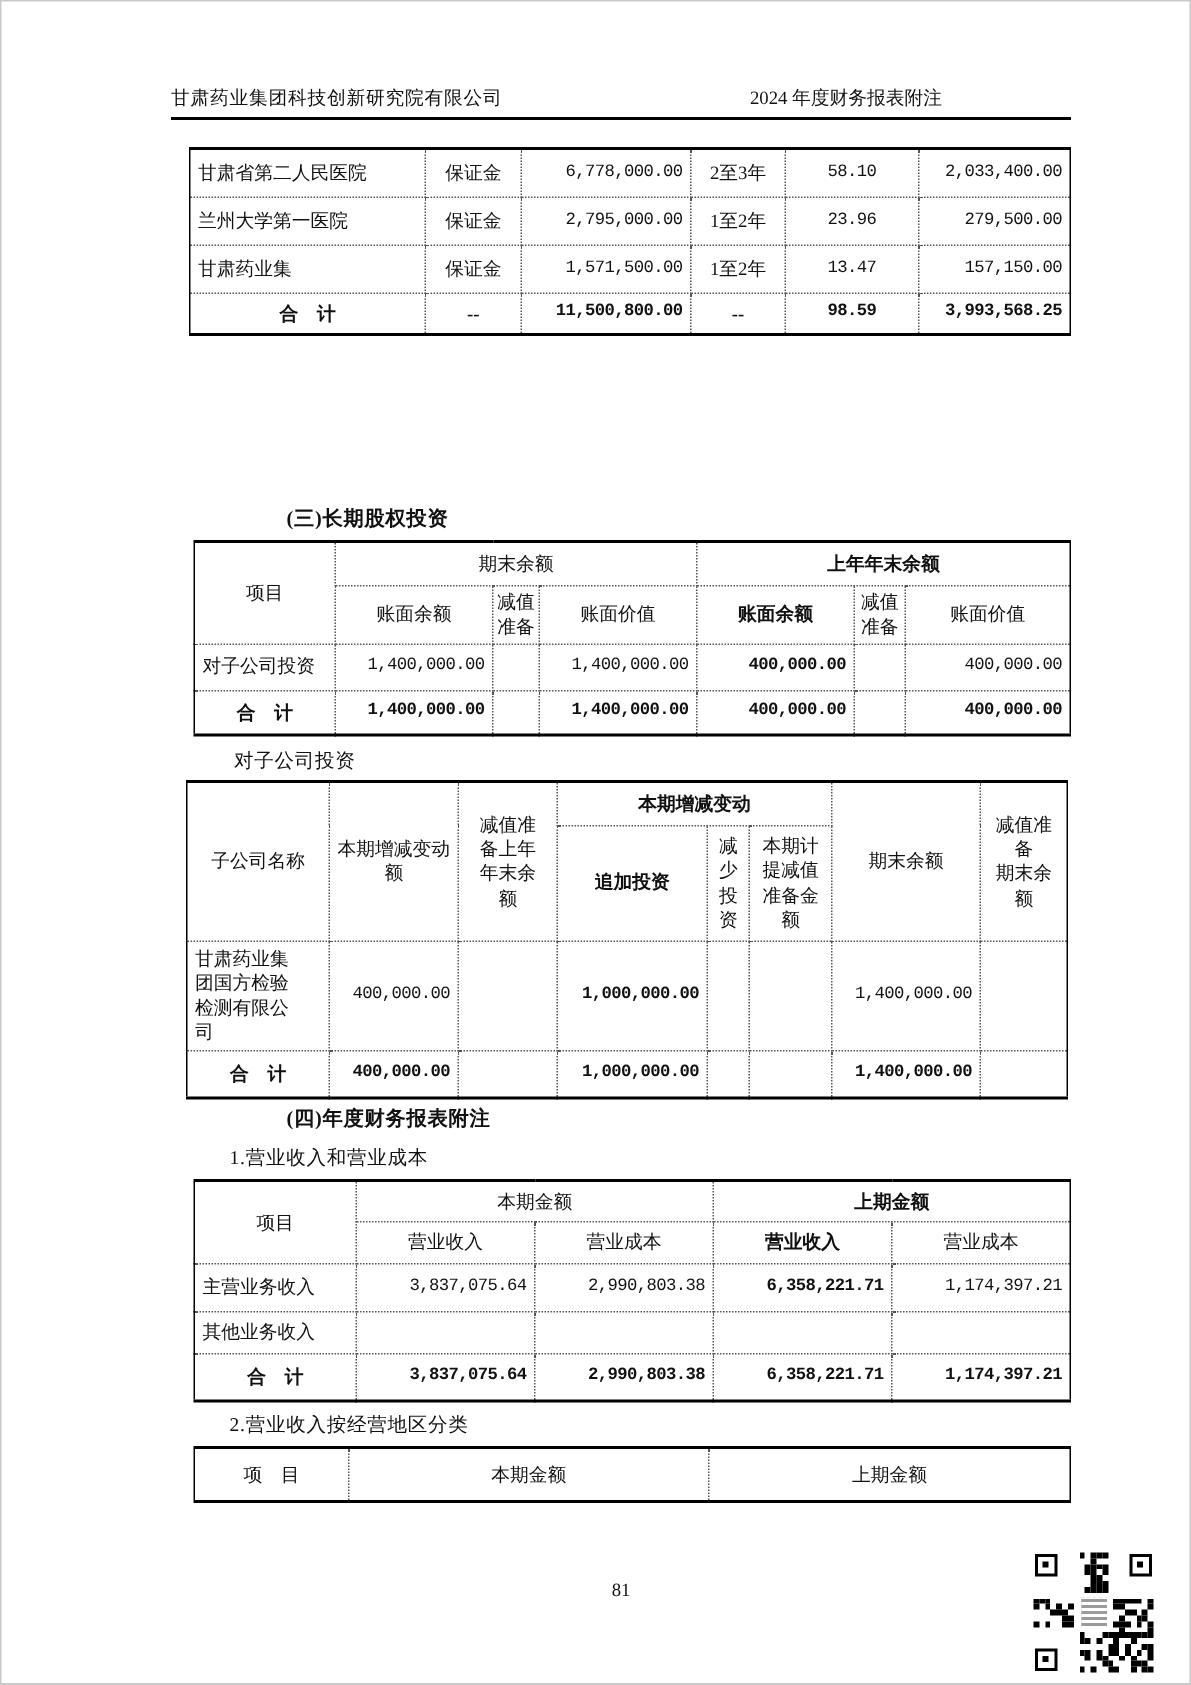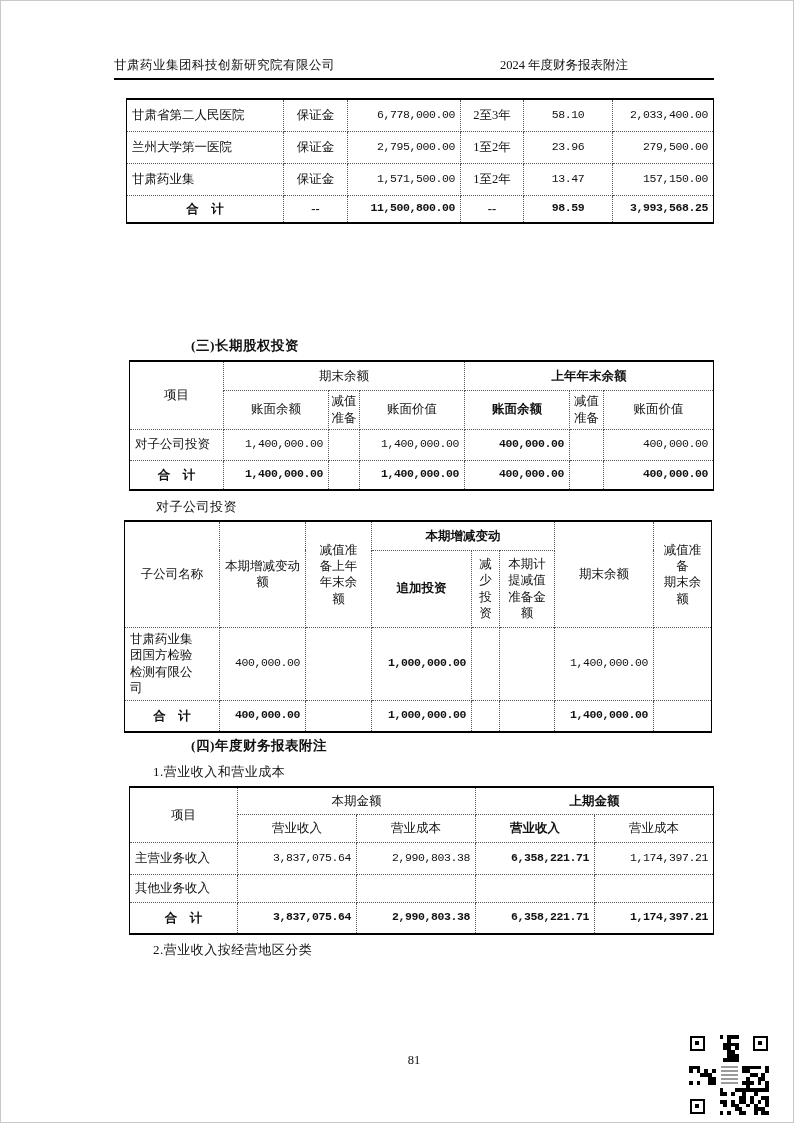--- a/index.html
+++ b/index.html
@@ -263,20 +263,34 @@
       <td class="r num">3,837,075.64</td>
       <td class="r num">2,990,803.38</td>
       <td class="r num sl">6,358,221.71</td>
       <td class="r num">1,174,397.21</td>
     </tr>
   </tbody>
     </table>
 
   <div class="abs sub" style="left:152px;top:940px;">2.营业收入按经营地区分类</div>
 
+  <table class="fin abs" style="left:128px;top:963px;width:584px;">
+    <colgroup>
+        <col style="width:103px">
+        <col style="width:240px">
+        <col style="width:241px">
+      </colgroup>
+    <tbody>
+        <tr style="height:36px">
+      <td>项　目</td>
+      <td>本期金额</td>
+      <td>上期金额</td>
+    </tr>
+  </tbody>
+    </table>
 
   <div class="abs page-num">81</div>
 
   <div class="abs qr">
     <div class="modules">
         <i style="left:30.5px;top:0.0px"></i>
         <i style="left:38.1px;top:0.0px"></i>
         <i style="left:41.9px;top:0.0px"></i>
         <i style="left:45.7px;top:0.0px"></i>
         <i style="left:38.1px;top:3.8px"></i>

